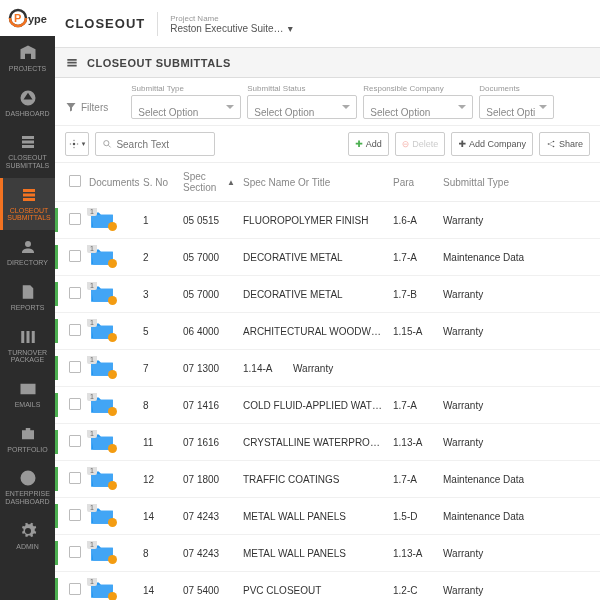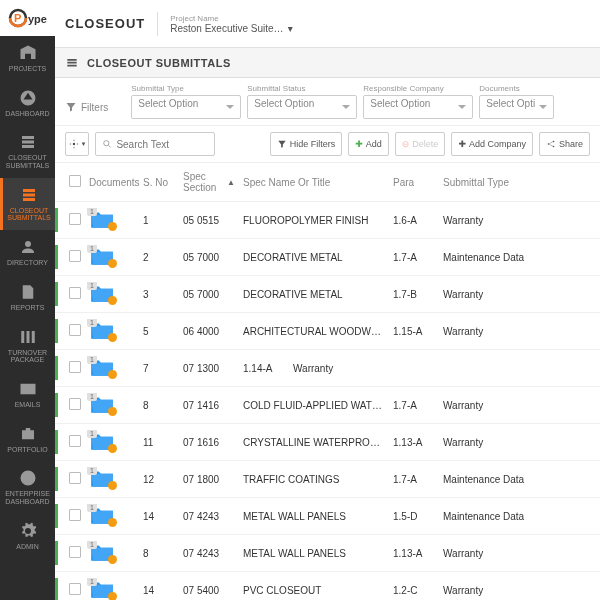--- a/index.html
+++ b/index.html
@@ -18,21 +18,21 @@
 .proj{display:flex;flex-direction:column;font-size:8px;color:#999;gap:0}
 .proj .name{font-size:10px;color:#555;display:flex;align-items:center;gap:4px}
 .page-title{height:30px;background:#f5f5f5;display:flex;align-items:center;padding:0 10px;gap:8px;border-bottom:1px solid #ddd}
 .page-title svg{width:14px;height:14px;fill:#555}
 .page-title span{font-size:11px;font-weight:600;color:#444;letter-spacing:.5px}
 .filters-row{display:flex;align-items:flex-end;padding:6px 10px;gap:6px;border-bottom:1px solid #eee}
 .filter-lbl{display:flex;align-items:center;gap:4px;color:#888;font-size:10px;margin-right:17px;padding-bottom:6px}
 .filter-lbl svg{width:12px;height:12px;fill:#888}
 .fcol{display:flex;flex-direction:column;gap:2px}
 .fcol label{font-size:8px;color:#999}
-.fsel{height:24px;border:1px solid #ccc;border-radius:2px;font-size:10px;color:#888;padding:0 18px 8px 6px;background:#fff;position:relative;display:flex;align-items:center;min-width:110px}
+.fsel{height:24px;border:1px solid #ccc;border-radius:2px;font-size:10px;color:#888;padding:0 18px 0 6px;background:#fff;position:relative;display:flex;align-items:flex-end;min-width:110px}
 .fsel:after{content:"";position:absolute;right:6px;top:50%;margin-top:-2px;border:4px solid transparent;border-top-color:#aaa}
 .toolbar{display:flex;align-items:center;padding:6px 10px;gap:6px;border-bottom:1px solid #eee}
 .tb-btn{height:24px;border:1px solid #ccc;border-radius:2px;background:#fff;font-size:9px;color:#555;padding:0 6px;display:flex;align-items:center;gap:3px;cursor:pointer}
 .tb-btn.icon-only{width:24px;padding:0;justify-content:center}
 .tb-btn.disabled{color:#ccc}
 .tb-btn svg{width:10px;height:10px;fill:currentColor}
 .search{flex:0 0 120px;height:24px;border:1px solid #ccc;border-radius:2px;display:flex;align-items:center;padding:0 6px;gap:4px}
 .search input{border:0;outline:0;font-size:10px;width:100%}
 .search svg{width:12px;height:12px;fill:#999}
 .tspacer{flex:1}
@@ -202,26 +202,20 @@
         </div>
       <div class="search">
         <svg viewBox="0 0 24 24">
             <circle cx="10" cy="10" r="6" fill="none" stroke="#999" stroke-width="2"></circle>
             <path d="M15 15l5 5" stroke="#999" stroke-width="2"></path>
           </svg>
         <input placeholder="Search Text" style="">
       </div>
       <div class="tspacer"></div>
       <div class="tb-btn">
-          <svg viewBox="0 0 24 24">
-            <path d="M3 4h18l-7 9v6l-4 2v-8z"></path>
-          </svg>
-          <span>Hide Filters</span>
-        </div>
-      <div class="tb-btn">
           <span class="green">✚</span>
           <span>Add</span>
         </div>
       <div class="tb-btn disabled">
           <span class="red" style="opacity:.4">⊖</span>
           <span>Delete</span>
         </div>
       <div class="tb-btn">
           <span>✚</span>
           <span>Add Company</span>

